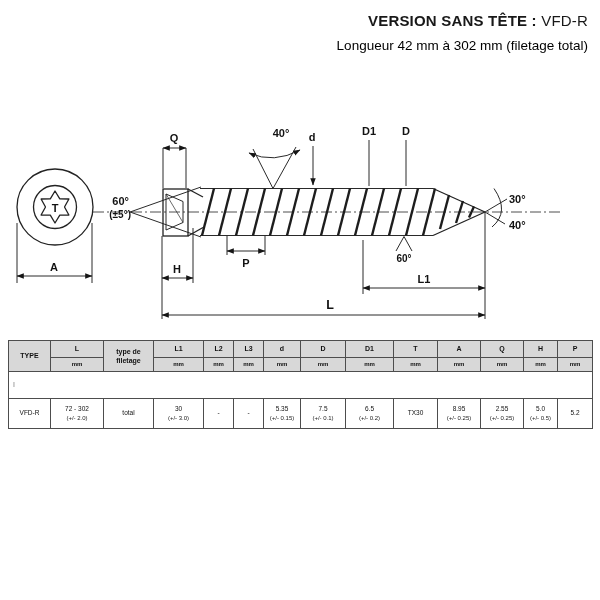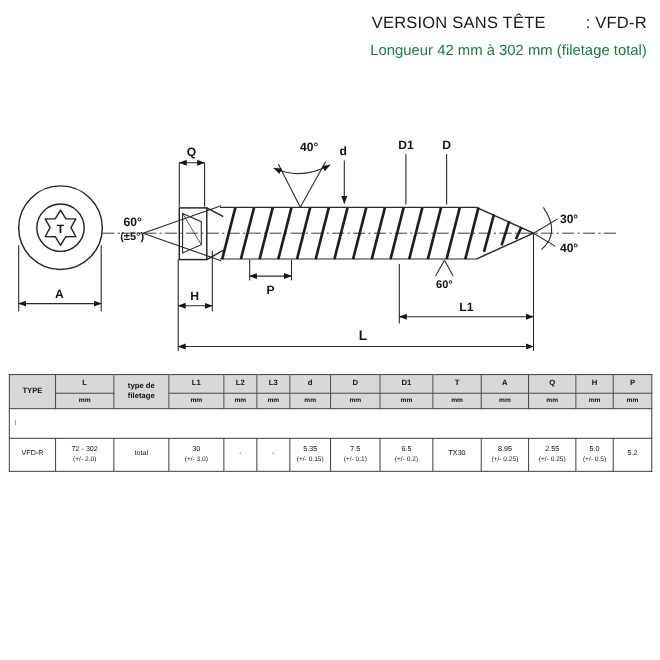--- a/index.html
+++ b/index.html
@@ -2,22 +2,22 @@
 <html><head>
 <meta charset="utf-8">
 <style>
   html,body{margin:0;padding:0;}
   body{
     width:600px;height:600px;background:#ffffff;position:relative;
     font-family:"Liberation Sans", sans-serif;color:#1c1c1c;overflow:hidden;
   }
   .titleblock{position:absolute;top:12px;right:12px;text-align:right;}
   .title{font-size:15px;letter-spacing:.2px;color:#181818;}
-  .title .b{font-weight:normal;margin-left:32px;}
-  .subtitle{font-size:13.5px;margin-top:9px;color:#15803d;}
+  .title .b{font-weight:bold;}
+  .subtitle{font-size:13.5px;margin-top:9px;color:#000000;}
   .diagram{position:absolute;left:0;top:105px;width:600px;height:235px;}
   svg text{fill:#121212;}
   .dim{font:bold 11px "Liberation Sans", sans-serif;}
   .dimsm{font:bold 10px "Liberation Sans", sans-serif;}
   .dimL{font:bold 12.5px "Liberation Sans", sans-serif;}
   .ln{stroke:#222;stroke-width:1.3;fill:none;}
   .thin{stroke:#2a2a2a;stroke-width:1;fill:none;}
   .crest{stroke:#1d1d1d;stroke-width:2.4;}
   .spec{position:absolute;left:8px;top:340px;width:584px;border-collapse:collapse;table-layout:fixed;}
   .spec td{border:1px solid #4d4d4d;text-align:center;vertical-align:middle;

